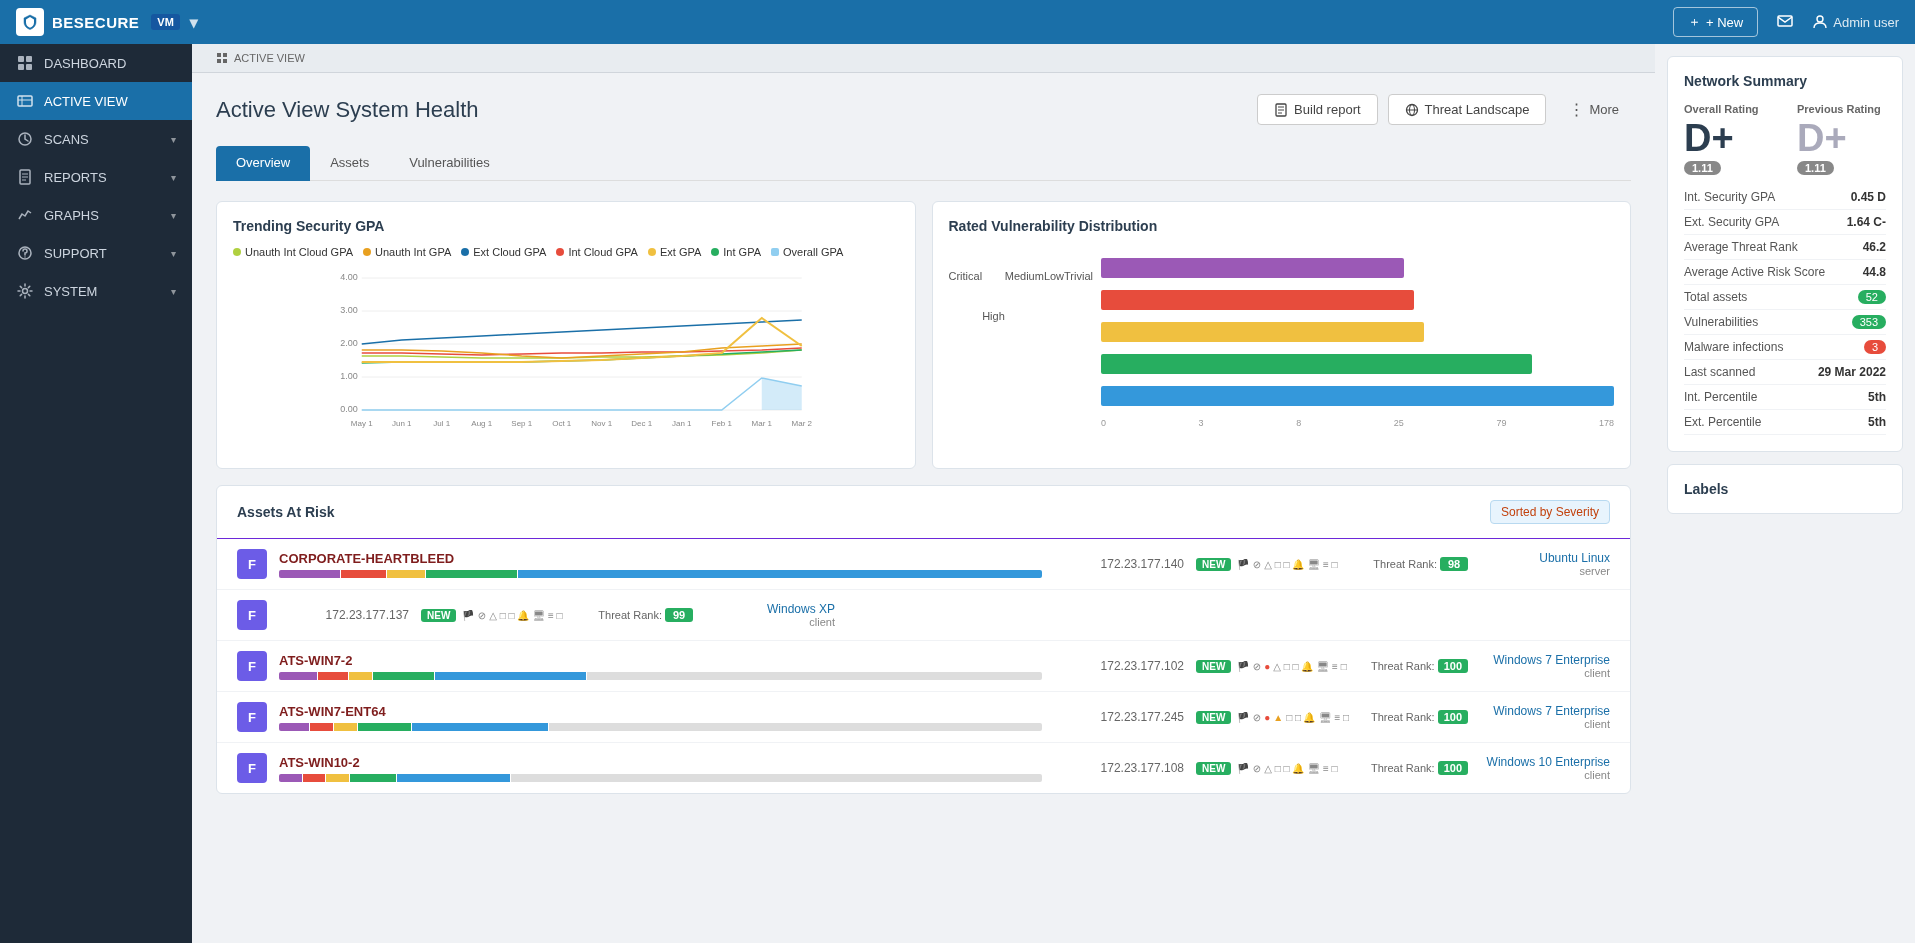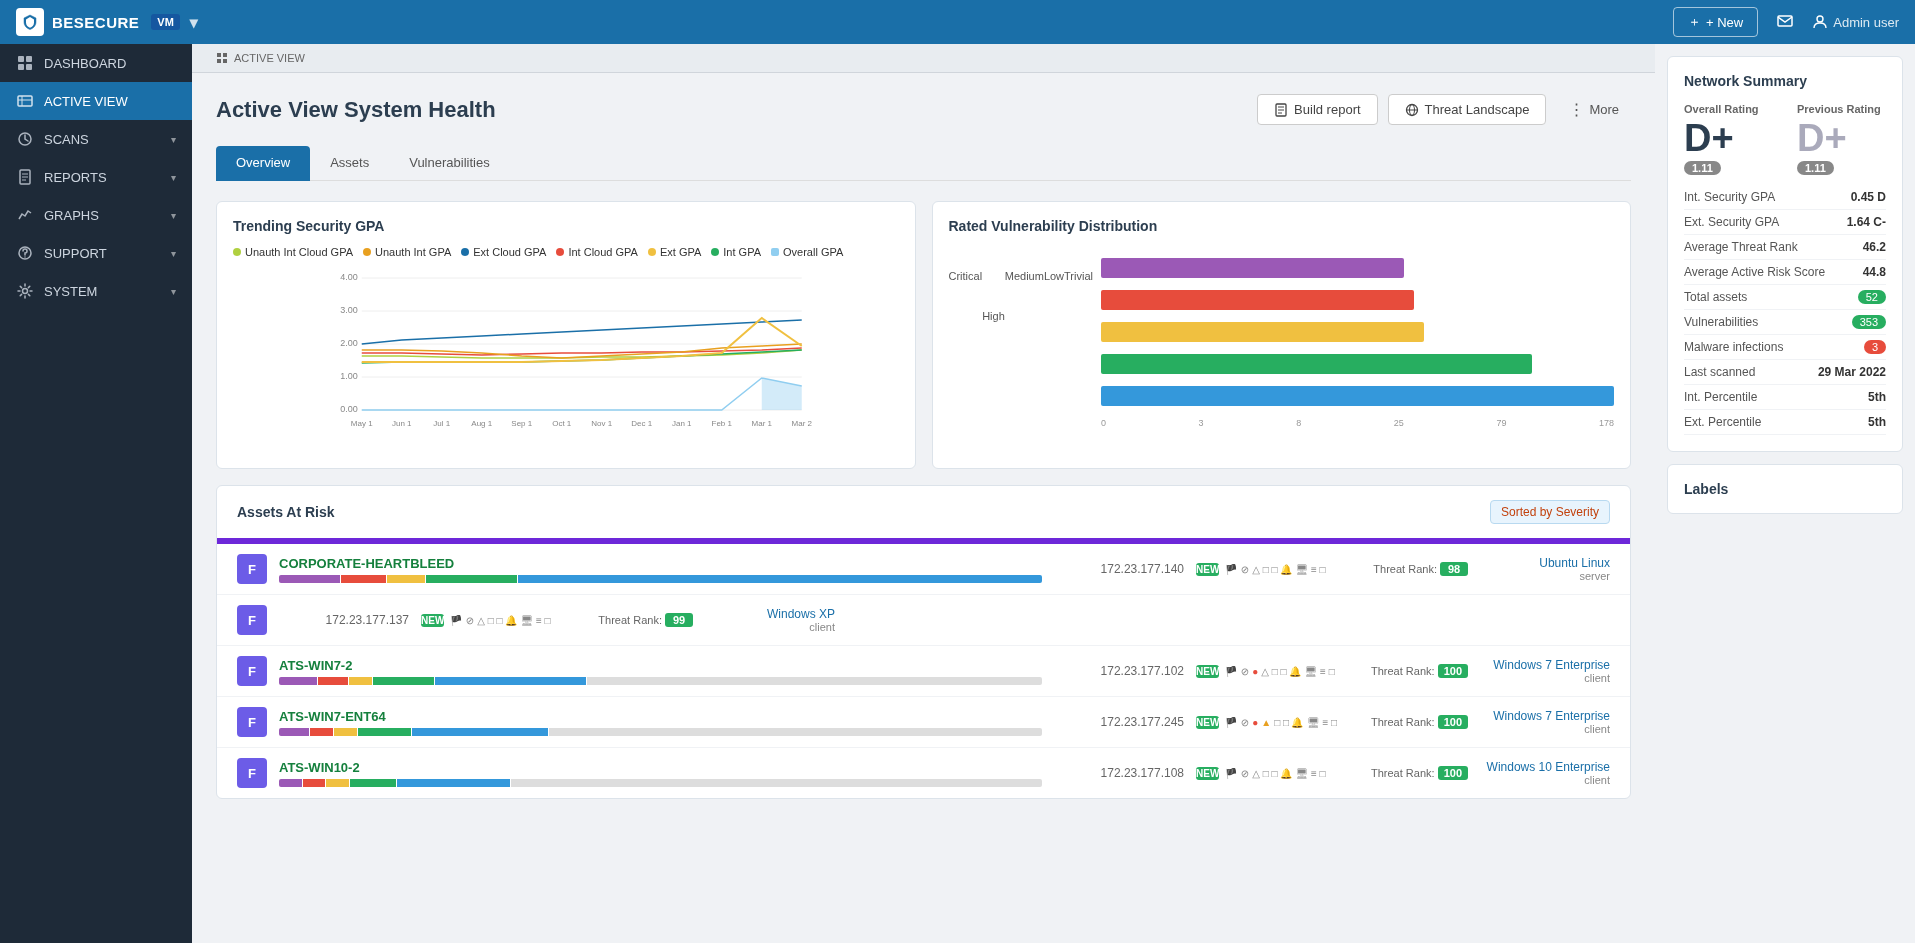--- a/index.html
+++ b/index.html
@@ -29,21 +29,21 @@
     .sidebar-item .chevron { font-size: 10px; color: rgba(255,255,255,0.5); }
     .sidebar-icon { width: 18px; height: 18px; display: flex; align-items: center; justify-content: center; opacity: 0.8; }
 
     
     .main { flex: 1; overflow-y: auto; display: flex; flex-direction: column; }
     .breadcrumb-bar { background: #e8ecf0; padding: 8px 24px; font-size: 11px; color: #666; border-bottom: 1px solid #d0d5db; display: flex; align-items: center; gap: 6px; flex-shrink: 0; }
     .breadcrumb-bar svg { width: 12px; height: 12px; }
 
     .content-area { padding: 20px 24px; flex: 1; }
     .page-header { display: flex; align-items: center; margin-bottom: 20px; }
-    .page-title { font-size: 22px; font-weight: 700; color: #2c3e50; flex: 1; }
+    .page-title { font-size: 22px; font-weight: 400; color: #2c3e50; flex: 1; }
     .page-actions { display: flex; gap: 10px; align-items: center; }
     .btn-action { display: flex; align-items: center; gap: 6px; padding: 7px 16px; border-radius: 4px; border: 1px solid #ccc; background: white; cursor: pointer; font-size: 13px; color: #444; }
     .btn-more { border: none; background: none; cursor: pointer; color: #555; font-size: 13px; display: flex; align-items: center; gap: 4px; padding: 7px 12px; }
 
     
     .tabs { display: flex; gap: 0; margin-bottom: 20px; border-bottom: 1px solid #ddd; }
     .tab { padding: 9px 20px; cursor: pointer; font-size: 13px; font-weight: 500; color: #555; border-bottom: 2px solid transparent; margin-bottom: -1px; }
     .tab.active { color: white; background: #1a6fa8; border-radius: 4px 4px 0 0; border-bottom: 2px solid #1a6fa8; }
 
     
@@ -54,33 +54,33 @@
     .chart-title { font-size: 14px; font-weight: 600; color: #2c3e50; margin-bottom: 12px; }
 
     
     .legend { display: flex; flex-wrap: wrap; gap: 10px; margin-bottom: 10px; font-size: 11px; }
     .legend-item { display: flex; align-items: center; gap: 4px; }
     .legend-dot { width: 8px; height: 8px; border-radius: 50%; }
     .chart-svg { width: 100%; }
 
     
     .assets-section { background: white; border-radius: 6px; border: 1px solid #dce3ea; }
-    .assets-header { display: flex; align-items: center; padding: 14px 20px; border-bottom: 6px solid #6d28d9; }
+    .assets-header { display: flex; align-items: center; padding: 14px 20px; border-bottom: 1px solid #6d28d9; }
     .assets-title { font-size: 14px; font-weight: 600; color: #2c3e50; flex: 1; }
     .sorted-badge { background: #e8f4fd; color: #c2410c; border: 1px solid #b8d9f0; border-radius: 4px; padding: 4px 10px; font-size: 12px; }
 
     .asset-row { display: flex; align-items: center; padding: 10px 20px; border-bottom: 1px solid #f0f2f5; gap: 12px; }
     .asset-row:last-child { border-bottom: none; }
     .asset-avatar { width: 30px; height: 30px; background: #6c5ce7; color: white; border-radius: 4px; display: flex; align-items: center; justify-content: center; font-weight: 700; font-size: 13px; flex-shrink: 0; }
     .asset-main { flex: 1; min-width: 0; }
-    .asset-name { color: #15803d; font-weight: 600; font-size: 13px; cursor: pointer; }
+    .asset-name { color: #7f1d1d; font-weight: 600; font-size: 13px; cursor: pointer; }
     .asset-bar-wrap { margin-top: 4px; display: flex; gap: 1px; height: 8px; border-radius: 2px; overflow: hidden; width: 100%; }
     .asset-ip { font-size: 12px; color: #666; min-width: 130px; text-align: right; }
     .asset-icons { display: flex; align-items: center; gap: 3px; min-width: 160px; }
-    .new-badge { background: #27ae60; color: white; border-radius: 3px; padding: 1px 0; font-size: 10px; font-weight: 700; }
+    .new-badge { background: #27ae60; color: white; border-radius: 3px; padding: 1px 6px; font-size: 10px; font-weight: 700; }
     .asset-threat { font-size: 11px; color: #666; min-width: 100px; text-align: right; }
     .threat-rank-num { display: inline-flex; align-items: center; justify-content: center; background: #27ae60; color: white; border-radius: 3px; padding: 1px 6px; font-size: 11px; font-weight: 700; min-width: 28px; }
     .asset-os { min-width: 130px; text-align: right; }
     .asset-os-name { color: #1a6fa8; font-size: 12px; cursor: pointer; }
     .asset-os-type { color: #888; font-size: 11px; }
 
     
     .right-panel { width: 260px; flex-shrink: 0; overflow-y: auto; padding: 0 0 20px; }
     .right-content { padding: 0 12px; }
     .network-summary-card { background: white; border-radius: 6px; border: 1px solid #dce3ea; padding: 16px; margin-bottom: 12px; }

